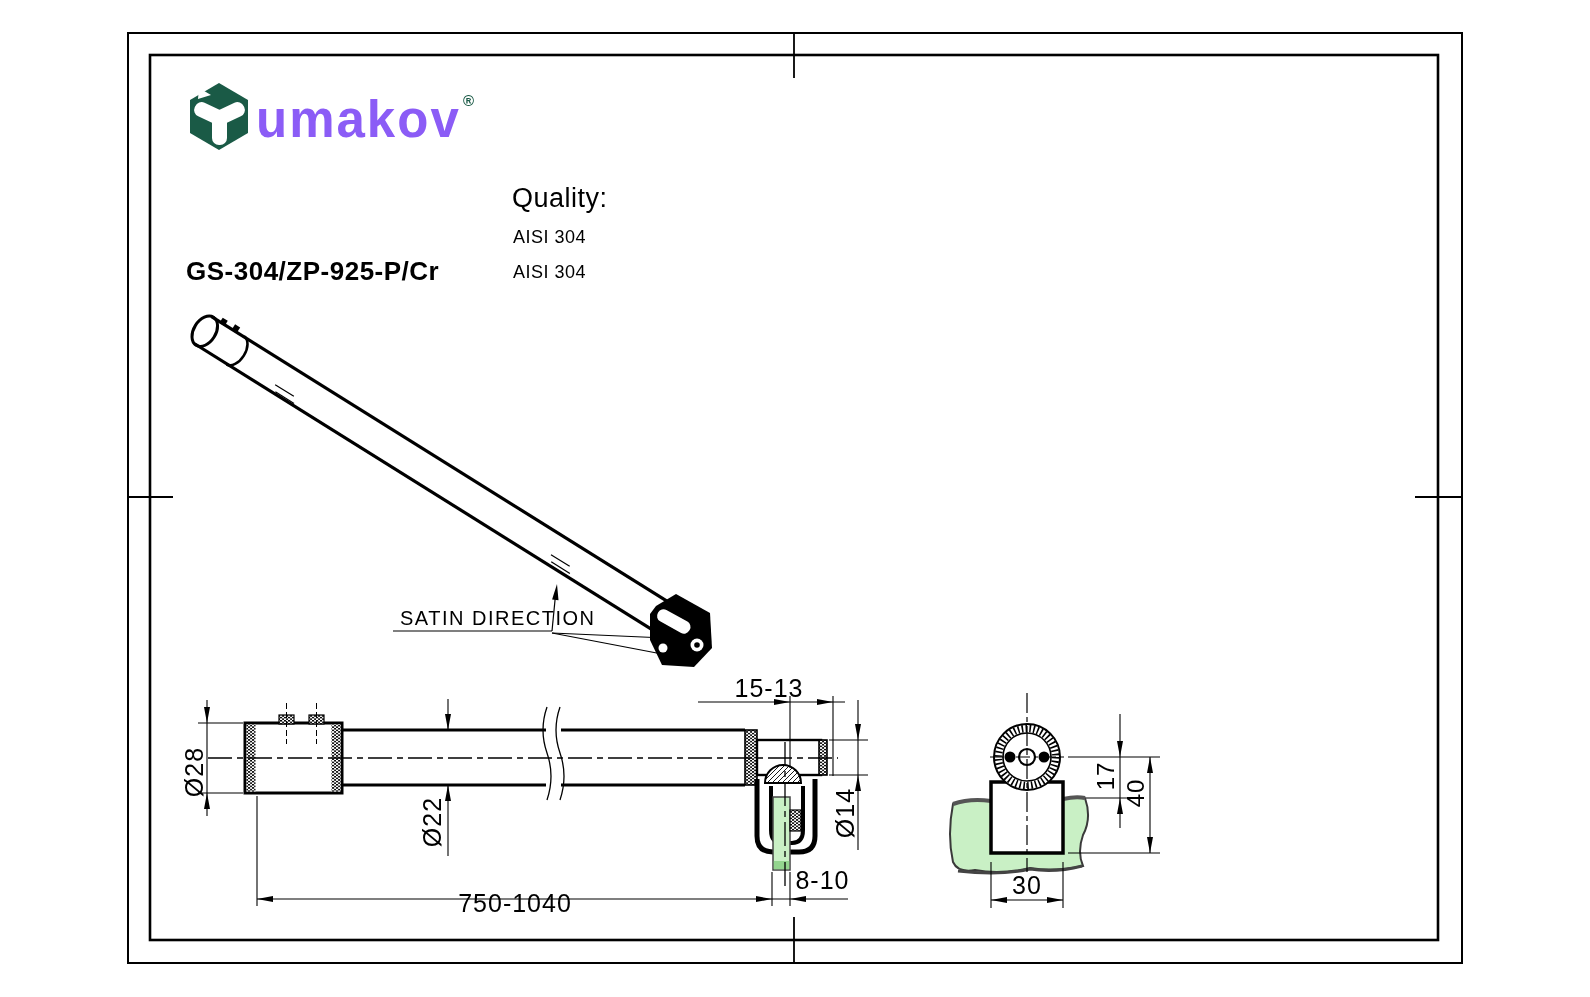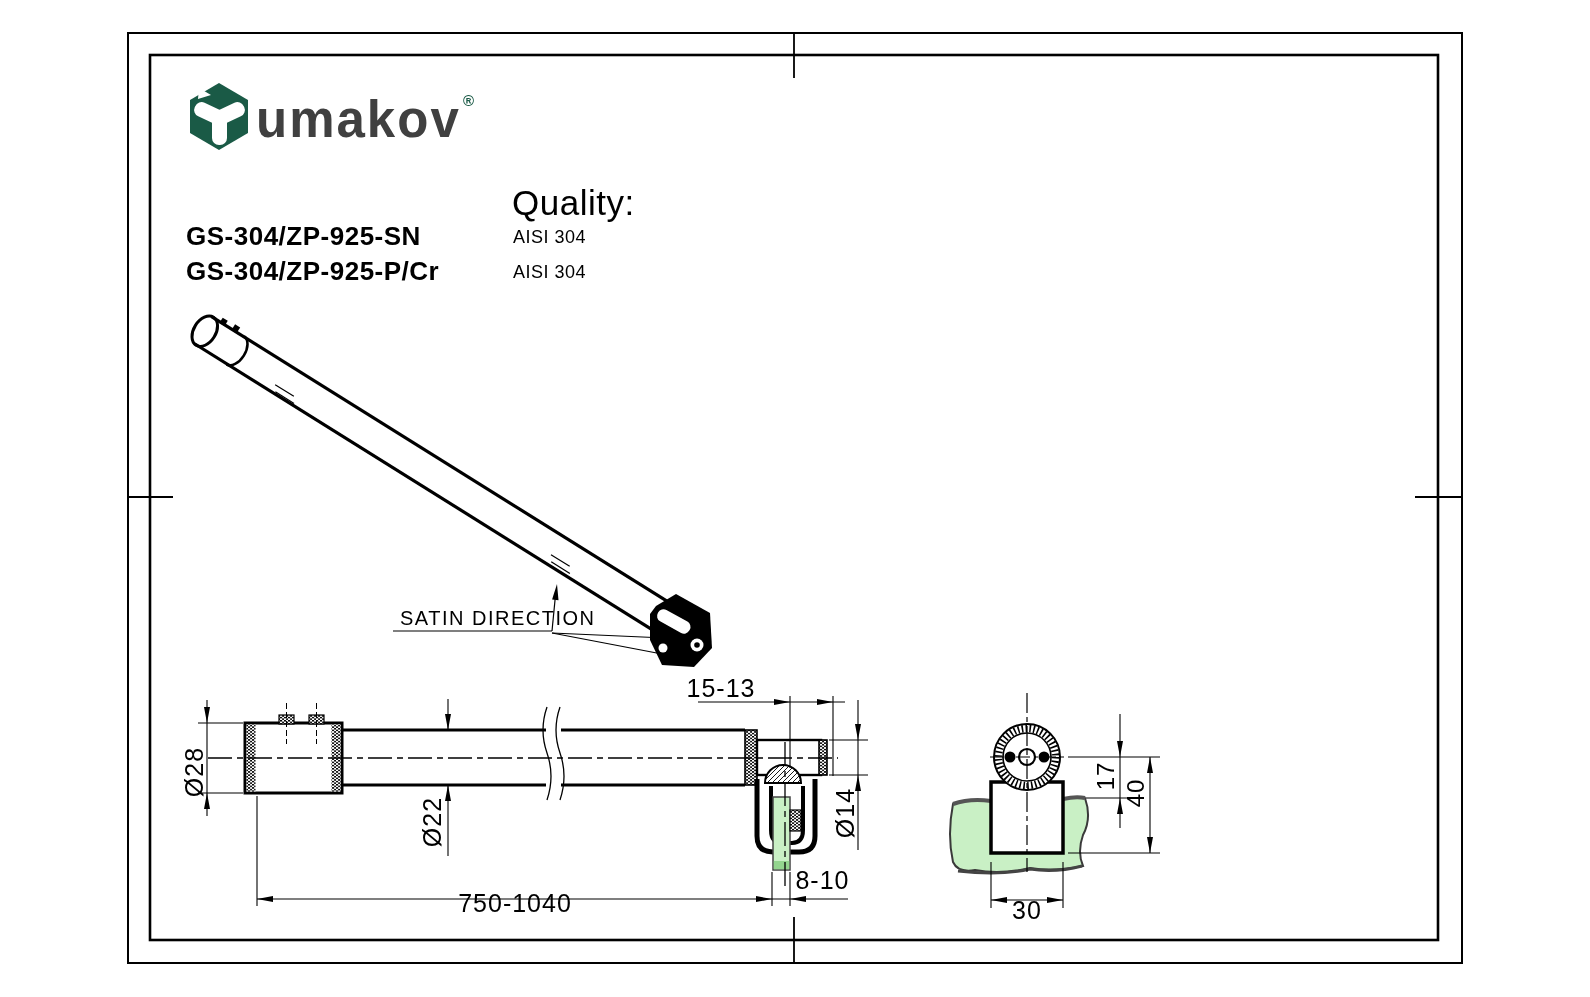--- a/index.html
+++ b/index.html
@@ -1,22 +1,22 @@
 <!DOCTYPE html>
 <html><head>
 <meta charset="utf-8">
 <style>
   html,body{margin:0;padding:0;background:#fff;}
   .page{position:relative;width:1590px;height:997px;background:#ffffff;
         font-family:"Liberation Sans",sans-serif;overflow:hidden;color:#000;}
   svg{position:absolute;left:0;top:0;}
   .txt{position:absolute;white-space:nowrap;color:#000;}
-  .brand-name{font-size:51px;font-weight:700;letter-spacing:2px;color:#404040;}
+  .brand-name{font-size:51px;font-weight:700;letter-spacing:2px;color:#8b5cf6;}
   .brand-reg{font-size:15px;font-weight:700;color:#1a5a46;}
-  .quality{font-size:35px;letter-spacing:0.5px;}
+  .quality{font-size:27px;letter-spacing:0.5px;}
   .code{font-size:26px;font-weight:700;letter-spacing:0.5px;}
   .aisi{font-size:18px;letter-spacing:0.5px;}
   .satin{font-size:20px;letter-spacing:1.5px;}
   .dim{position:absolute;font-size:25px;letter-spacing:1px;color:#000;
        text-align:center;white-space:nowrap;height:30px;line-height:30px;}
   .rot{transform:rotate(-90deg);}
 </style>
 </head>
 <body>
 
@@ -185,31 +185,30 @@
         <polygon points="1063,900 1047,897 1047,903"></polygon>
       </g>
     </g>
   </g>
 </svg>
 
 <div class="txt brand-name" style="left:256px;top:90px;">umakov</div>
 <div class="txt brand-reg" style="left:463px;top:92px;">®</div>
 
 <div class="txt quality" style="left:512px;top:183px;">Quality:</div>
-<div class="txt code" style="left:186px;top:221px;">GS-304/ZP-925-SN</div>
 <div class="txt aisi" style="left:513px;top:227px;">AISI 304</div>
 <div class="txt code" style="left:186px;top:256px;text-align:center;">GS-304/ZP-925-P/Cr</div>
 <div class="txt aisi" style="left:513px;top:262px;">AISI 304</div>
 
 <div class="txt satin" style="left:400px;top:607px;">SATIN DIRECTION</div>
 
 <div class="dim rot" style="left:154px;top:757px;width:80px;">Ø28</div>
 <div class="dim rot" style="left:392px;top:807px;width:80px;">Ø22</div>
 <div class="dim" style="left:435px;top:888px;width:160px;">750-1040</div>
-<div class="dim" style="left:671px;top:673px;width:100px;">15-13</div>
+<div class="dim" style="left:719px;top:673px;width:100px;">15-13</div>
 <div class="dim rot" style="left:805px;top:798px;width:80px;">Ø14</div>
 <div class="dim" style="left:775px;top:865px;width:95px;">8-10</div>
 
 <div class="dim rot" style="left:1066px;top:761px;width:80px;font-size:24px;">17</div>
 <div class="dim rot" style="left:1096px;top:778px;width:80px;font-size:24px;">40</div>
-<div class="dim" style="left:977px;top:870px;width:100px;margin-top:25px;">30</div>
+<div class="dim" style="left:977px;top:870px;width:100px;">30</div>
 
 </div>
 
 </body></html>

